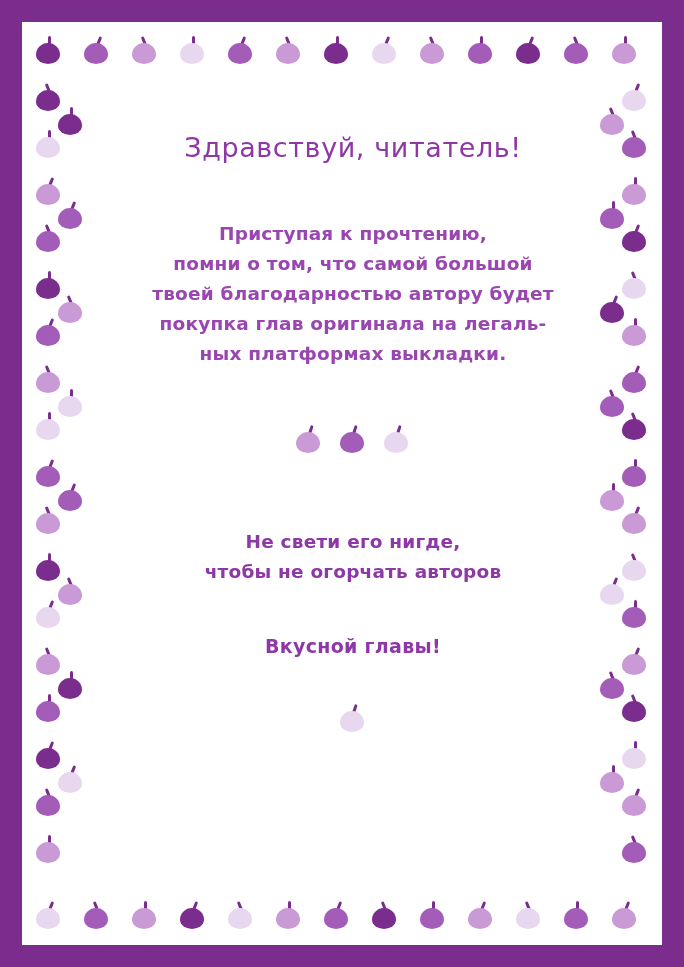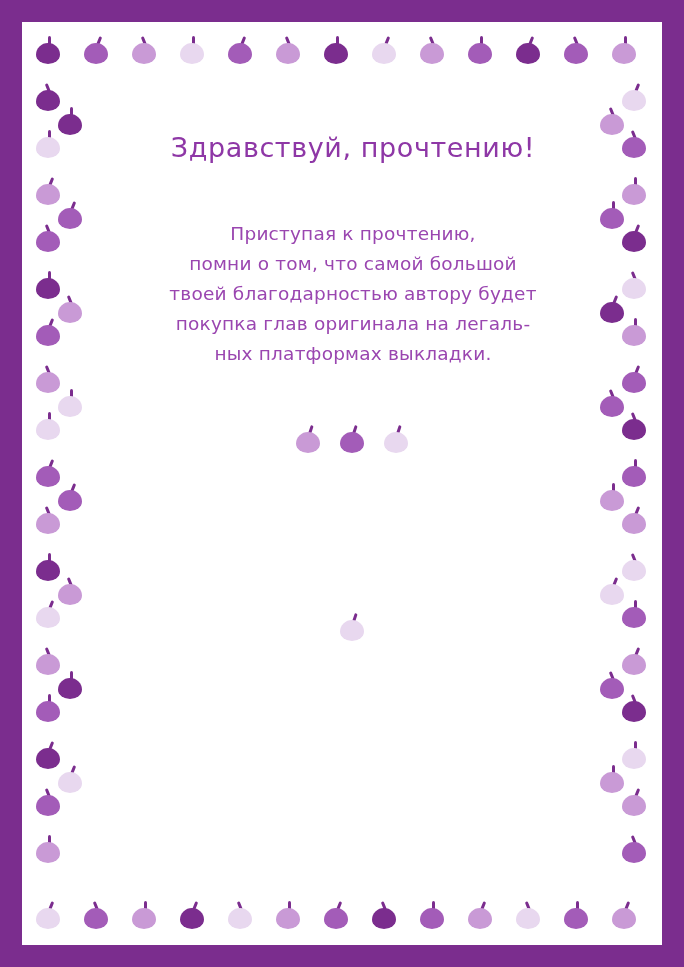--- a/index.html
+++ b/index.html
@@ -82,20 +82,21 @@
     font-weight: normal;
   }
 
   .para {
     font-size: 18.5px;
     line-height: 1.62;
     color: #9a46b0;
     margin: 0;
     letter-spacing: 0.2px;
     white-space: pre-line;
+    font-weight: bold;
   }
 
   .para.p2 { color: #9a46b0; }
   .para.p3 { color: #8e37a6; }
 
   .spacer-1 { height: 44px; }
   .spacer-2 { height: 44px; }
   .spacer-3 { height: 30px; }
   .spacer-4 { height: 44px; }
 
@@ -428,21 +429,21 @@
           <span class="stem" style="background: rgb(123, 45, 142); transform: rotate(-22deg);"></span>
           <span class="body" style="background: rgb(163, 92, 184);"></span>
         </span>
         <span class="fruit" style="left: 578px; top: 743px;">
           <span class="stem" style="background: rgb(123, 45, 142); transform: rotate(0deg);"></span>
           <span class="body" style="background: rgb(201, 154, 214);"></span>
         </span>
       </div>
 
     <div class="content">
-      <h1 class="title">Здравствуй, прочтению!</h1>
+      <h1 class="title">Здравствуй, читатель!</h1>
 
       <p class="para p1">Приступая к прочтению,
 помни о том, что самой большой
 твоей благодарностью автору будет
 покупка глав оригинала на легаль-
 ных платформах выкладки.</p>
 
       <div class="spacer-1"></div>
 
       <div class="divider">
@@ -458,23 +459,26 @@
           <span class="stem" style="background:#7b2d8e"></span>
           <span class="body" style="background:#e8d8ef"></span>
         </span>
       </div>
 
       <div class="spacer-2"></div>
 
 
       <div class="spacer-3"></div>
 
+      <p class="para p3">Не свети его нигде,
+чтобы не огорчать авторов</p>
 
       <div class="spacer-4"></div>
 
+      <p class="para closing">Вкусной главы!</p>
 
       <div class="bottom-mark">
         <span class="fruit">
           <span class="stem" style="background:#7b2d8e"></span>
           <span class="body" style="background:#e8d8ef"></span>
         </span>
       </div>
     </div>
 
   </div>

